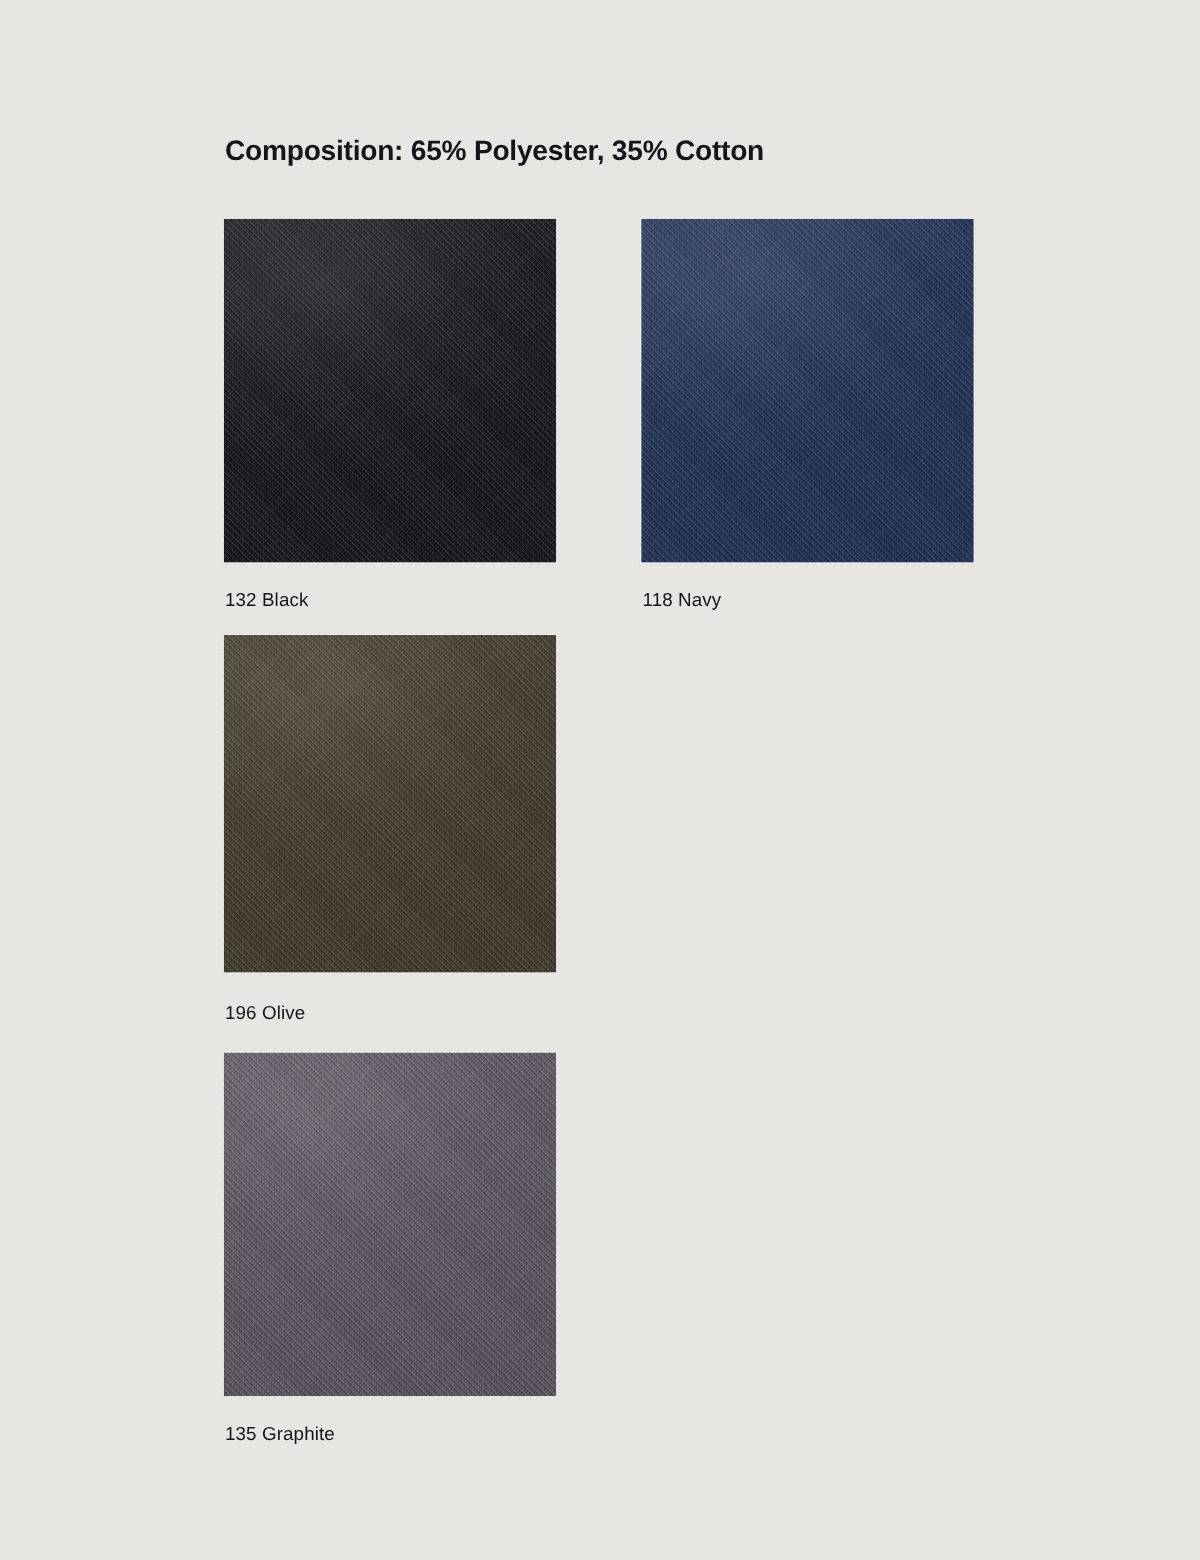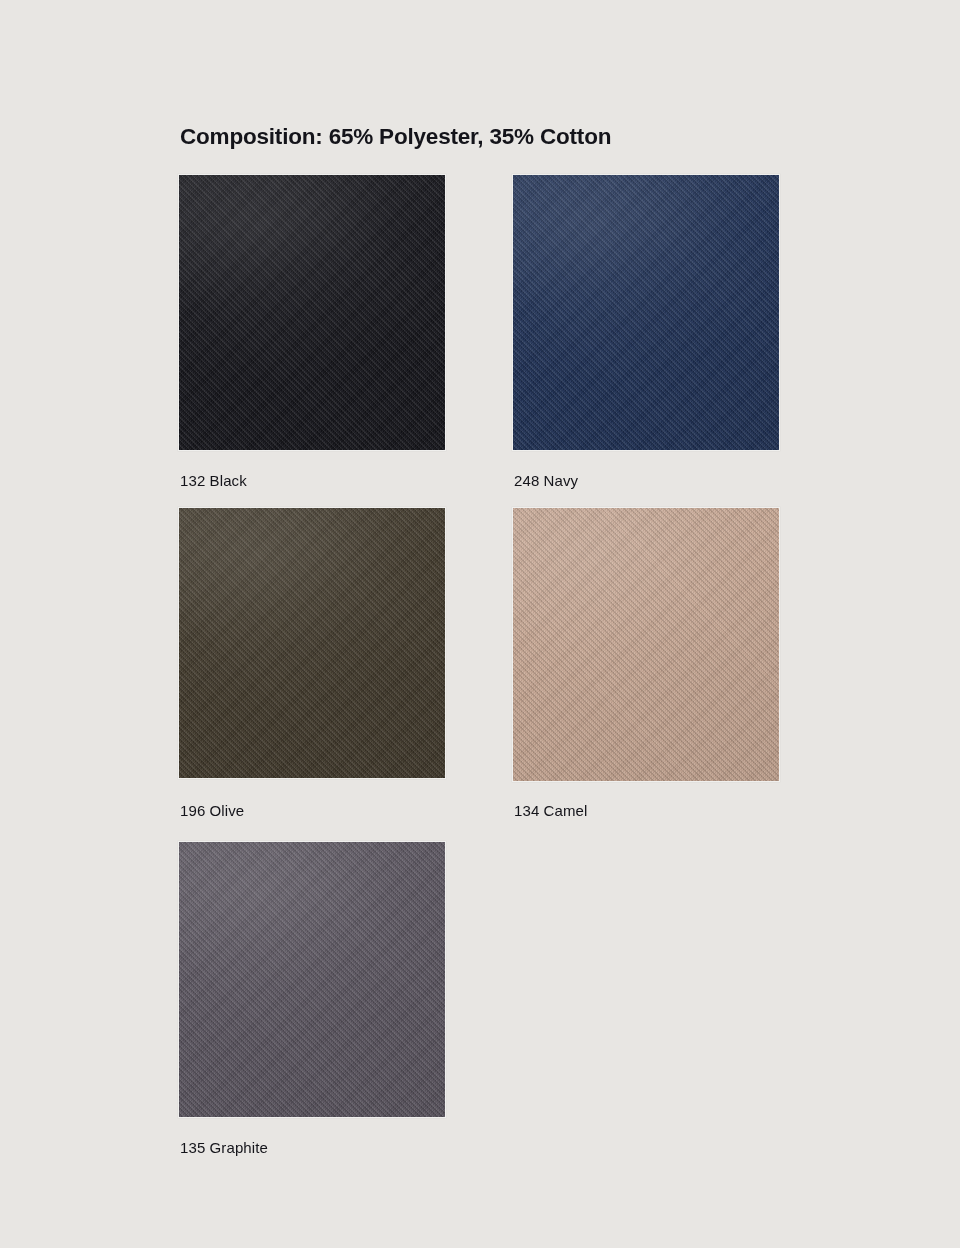--- a/index.html
+++ b/index.html
@@ -20,21 +20,21 @@
     position: relative;
     width: 960px;
     height: 1248px;
     background: #e8e6e3;
   }
 
   
   .title {
     position: absolute;
     left: 180px;
-    top: 124px;
+    top: 108px;
     font-size: 22.5px;
     font-weight: bold;
     letter-spacing: -0.2px;
     color: #14141a;
     white-space: nowrap;
   }
 
   
   .grid {
     position: absolute;
@@ -158,46 +158,37 @@
         <div class="caption" style="top:297px;">132 Black</div>
       </div>
 
       <div class="cell col-right">
         <div class="chip" style="height:275px;">
           <div class="base" style="background:#1e3055;"></div>
           <div class="wale"></div>
           <div class="grain"></div>
           <div class="sheen"></div>
         </div>
-        <div class="caption" style="top:297px;">248 Navy</div>
+        <div class="caption" style="top:297px;">118 Navy</div>
       </div>
 
     </div>
 
     <div class="row" style="height:334px;">
 
       <div class="cell col-left">
         <div class="chip" style="height:270px;">
           <div class="base" style="background:#41392b;"></div>
           <div class="wale"></div>
           <div class="grain"></div>
           <div class="sheen"></div>
         </div>
         <div class="caption" style="top:294px;">196 Olive</div>
       </div>
 
-      <div class="cell col-right">
-        <div class="chip" style="height:273px;">
-          <div class="base" style="background:#c9a894;"></div>
-          <div class="wale"></div>
-          <div class="grain"></div>
-          <div class="sheen"></div>
-        </div>
-        <div class="caption" style="top:294px;">134 Camel</div>
-      </div>
 
     </div>
 
     <div class="row" style="height:300px;padding-left:13px;">
 
       <div class="cell col-left">
         <div class="chip" style="height:275px;">
           <div class="base" style="background:#5b5560;"></div>
           <div class="wale"></div>
           <div class="grain"></div>

